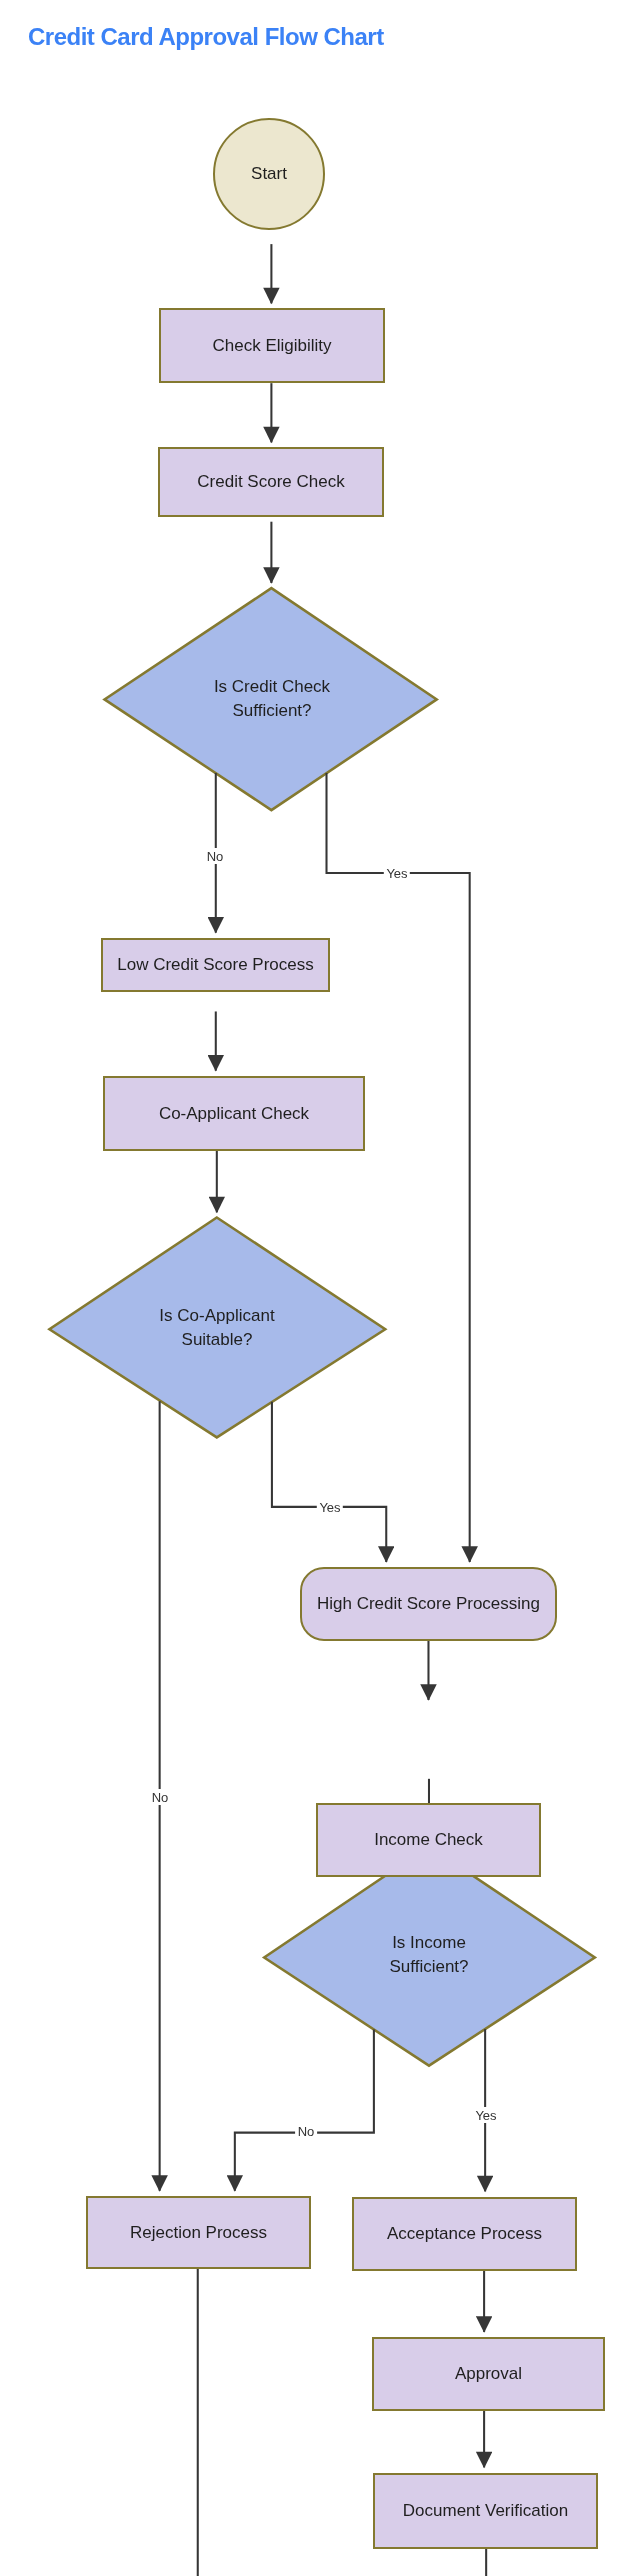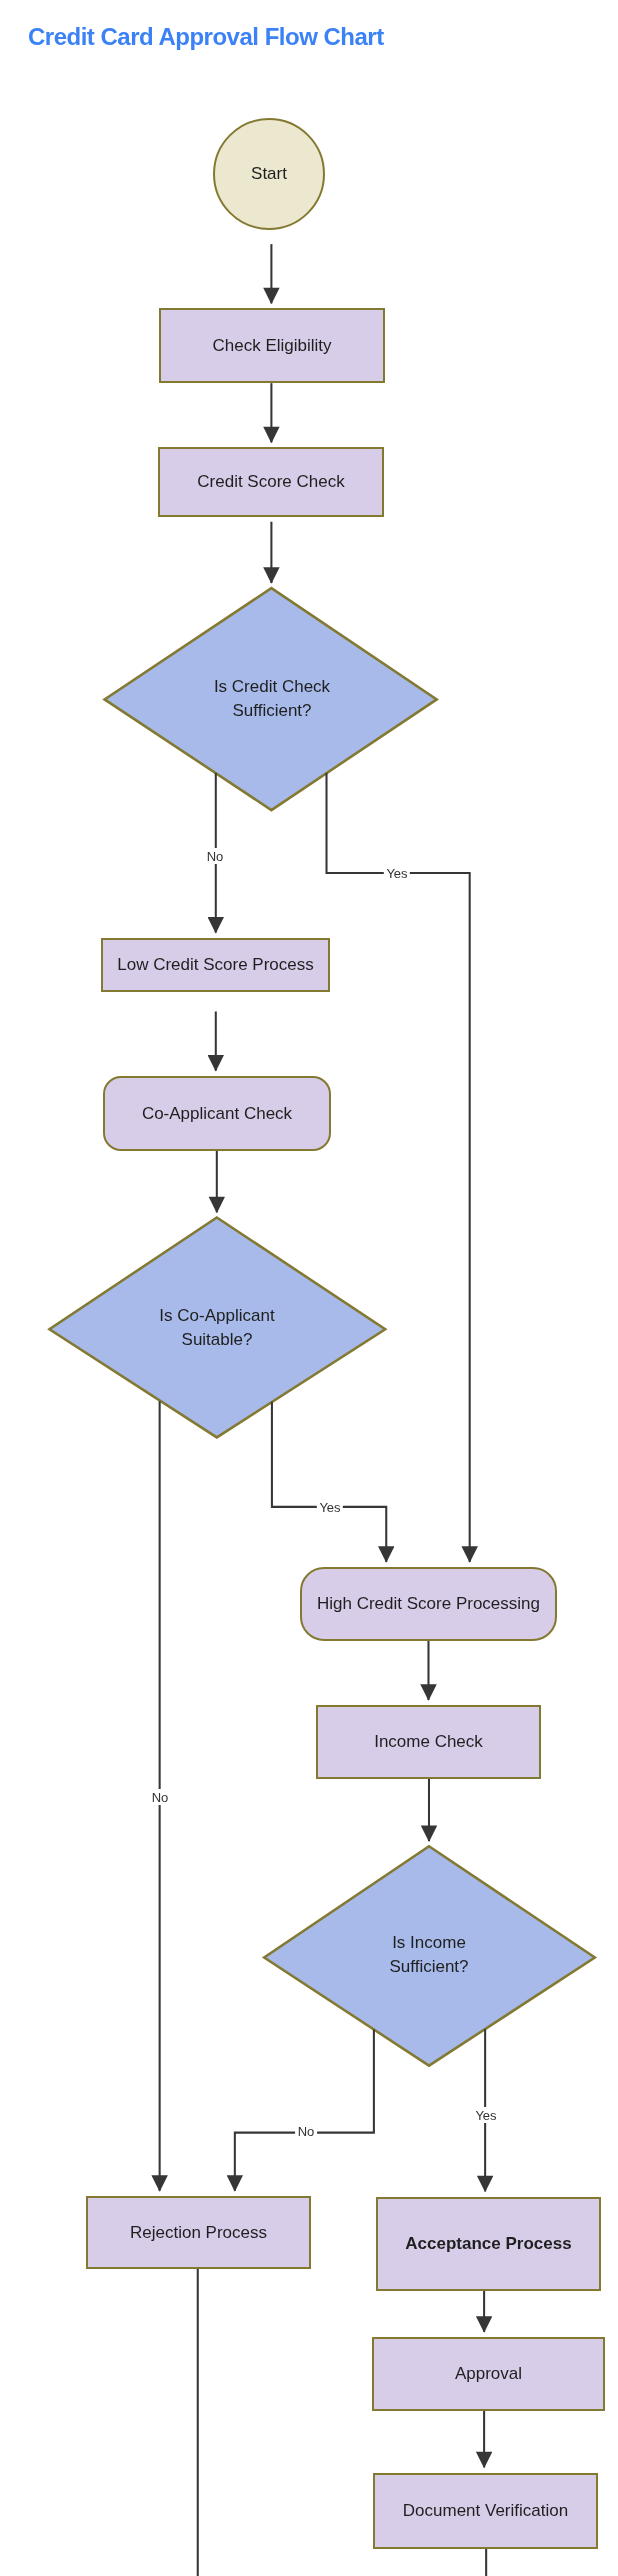--- a/index.html
+++ b/index.html
@@ -75,47 +75,47 @@
 
   <div class="diamond-label" style="left:272px;top:699px;">
     <div>Is Credit Check</div>
     <div>Sufficient?</div>
   </div>
 
   <div class="node" style="left:101px;top:938px;width:229px;height:54px;">
     <span>Low Credit Score Process</span>
   </div>
 
-  <div class="node" style="left:103px;top:1076px;width:228px;height:75px;border-radius:18px;">
+  <div class="node" style="left:103px;top:1076px;width:262px;height:75px;">
     <span>Co-Applicant Check</span>
   </div>
 
   <div class="diamond-label" style="left:217px;top:1328px;">
     <div>Is Co-Applicant</div>
     <div>Suitable?</div>
   </div>
 
   <div class="node" style="left:300px;top:1567px;width:257px;height:74px;border-radius:24px;">
     <span>High Credit Score Processing</span>
   </div>
 
-  <div class="node" style="left:316px;top:1705px;width:225px;height:74px;">
+  <div class="node" style="left:316px;top:1803px;width:225px;height:74px;">
     <span>Income Check</span>
   </div>
 
   <div class="diamond-label" style="left:429px;top:1955px;">
     <div>Is Income</div>
     <div>Sufficient?</div>
   </div>
 
   <div class="node" style="left:86px;top:2196px;width:225px;height:73px;">
     <span>Rejection Process</span>
   </div>
 
-  <div class="node" style="left:376px;top:2197px;width:225px;height:94px;font-weight:bold;">
+  <div class="node" style="left:352px;top:2197px;width:225px;height:74px;">
     <span>Acceptance Process</span>
   </div>
 
   <div class="node" style="left:372px;top:2337px;width:233px;height:74px;">
     <span>Approval</span>
   </div>
 
   <div class="node" style="left:373px;top:2473px;width:225px;height:76px;">
     <span>Document Verification</span>
   </div>

